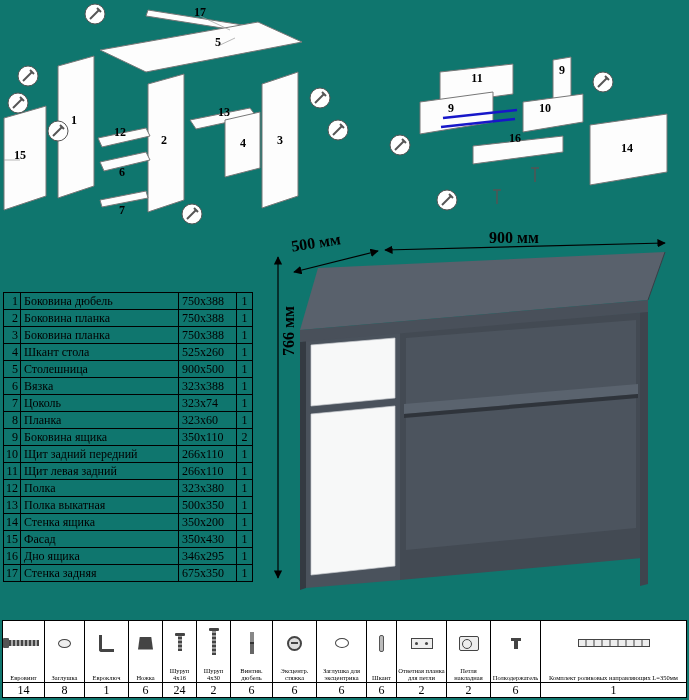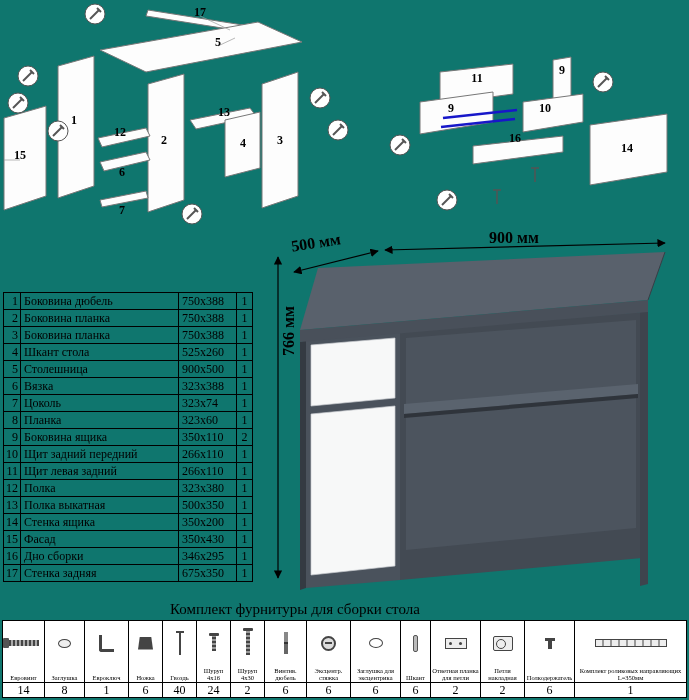--- a/index.html
+++ b/index.html
@@ -278,21 +278,21 @@
           <td class="c-qty">1</td>
         </tr>
         <tr>
           <td class="c-num">15</td>
           <td class="c-name">Фасад</td>
           <td class="c-size">350x430</td>
           <td class="c-qty">1</td>
         </tr>
         <tr>
           <td class="c-num">16</td>
-          <td class="c-name">Дно сборки</td>
+          <td class="c-name">Дно ящика</td>
           <td class="c-size">346x295</td>
           <td class="c-qty">1</td>
         </tr>
         <tr>
           <td class="c-num">17</td>
           <td class="c-name">Стенка задняя</td>
           <td class="c-size">675x350</td>
           <td class="c-qty">1</td>
         </tr>
       </tbody>
@@ -328,21 +328,20 @@
         <line x1="115" y1="22" x2="395" y2="15" marker-start="url(#arr)" marker-end="url(#arr)"></line>
         <line x1="24" y1="44" x2="108" y2="23" marker-start="url(#arr)" marker-end="url(#arr)"></line>
         <line x1="8" y1="29" x2="8" y2="350" marker-start="url(#arr)" marker-end="url(#arr)"></line>
       </g>
     </svg>
   </div>
   <div class="dim-label" id="dim-width">900 мм</div>
   <div class="dim-label" id="dim-depth">500 мм</div>
   <div class="dim-label" id="dim-height">766 мм</div>
 
-  <div id="hardware-title">Комплект фурнитуры для сборки стола</div>
   <div id="hardware-table">
       <div class="hw-cell" style="width: 42px;">
         <div class="hw-icon">
           <div class="ic i-euroscrew"></div>
         </div>
         <div class="hw-label">Евровинт</div>
         <div class="hw-qty">14</div>
       </div>
       <div class="hw-cell" style="width: 40px;">
         <div class="hw-icon">
@@ -360,27 +359,20 @@
       </div>
       <div class="hw-cell" style="width: 34px;">
         <div class="hw-icon">
           <div class="ic i-leg"></div>
         </div>
         <div class="hw-label">Ножка</div>
         <div class="hw-qty">6</div>
       </div>
       <div class="hw-cell" style="width: 34px;">
         <div class="hw-icon">
-          <div class="ic i-nail"></div>
-        </div>
-        <div class="hw-label">Гвоздь</div>
-        <div class="hw-qty">40</div>
-      </div>
-      <div class="hw-cell" style="width: 34px;">
-        <div class="hw-icon">
           <div class="ic i-screw-s"></div>
         </div>
         <div class="hw-label">Шуруп 4x16</div>
         <div class="hw-qty">24</div>
       </div>
       <div class="hw-cell" style="width: 34px;">
         <div class="hw-icon">
           <div class="ic i-screw-l"></div>
         </div>
         <div class="hw-label">Шуруп 4x30</div>

